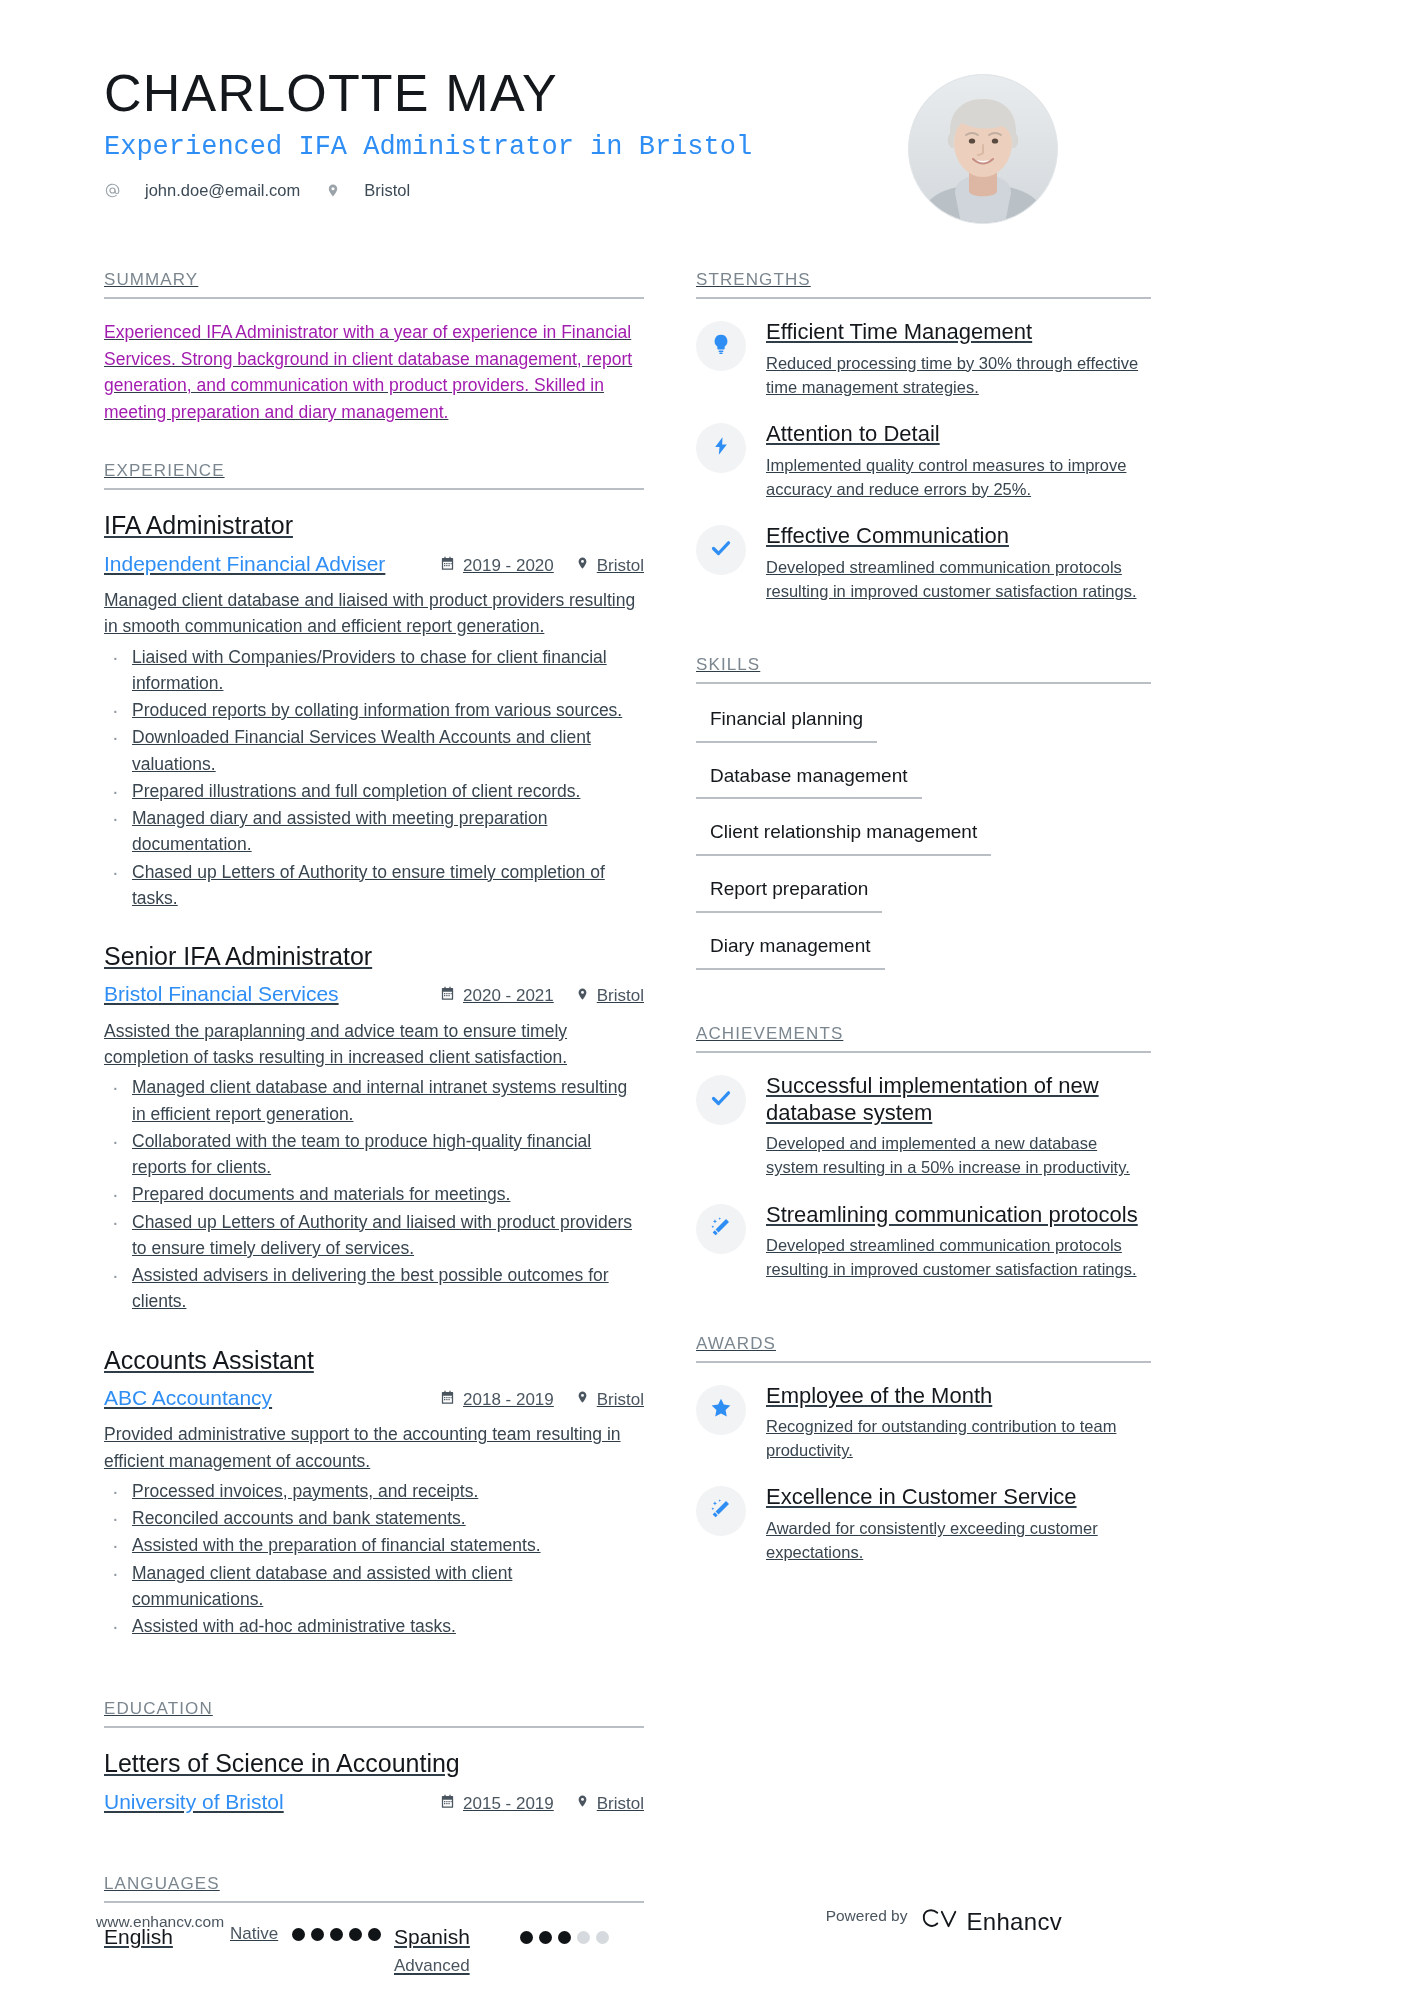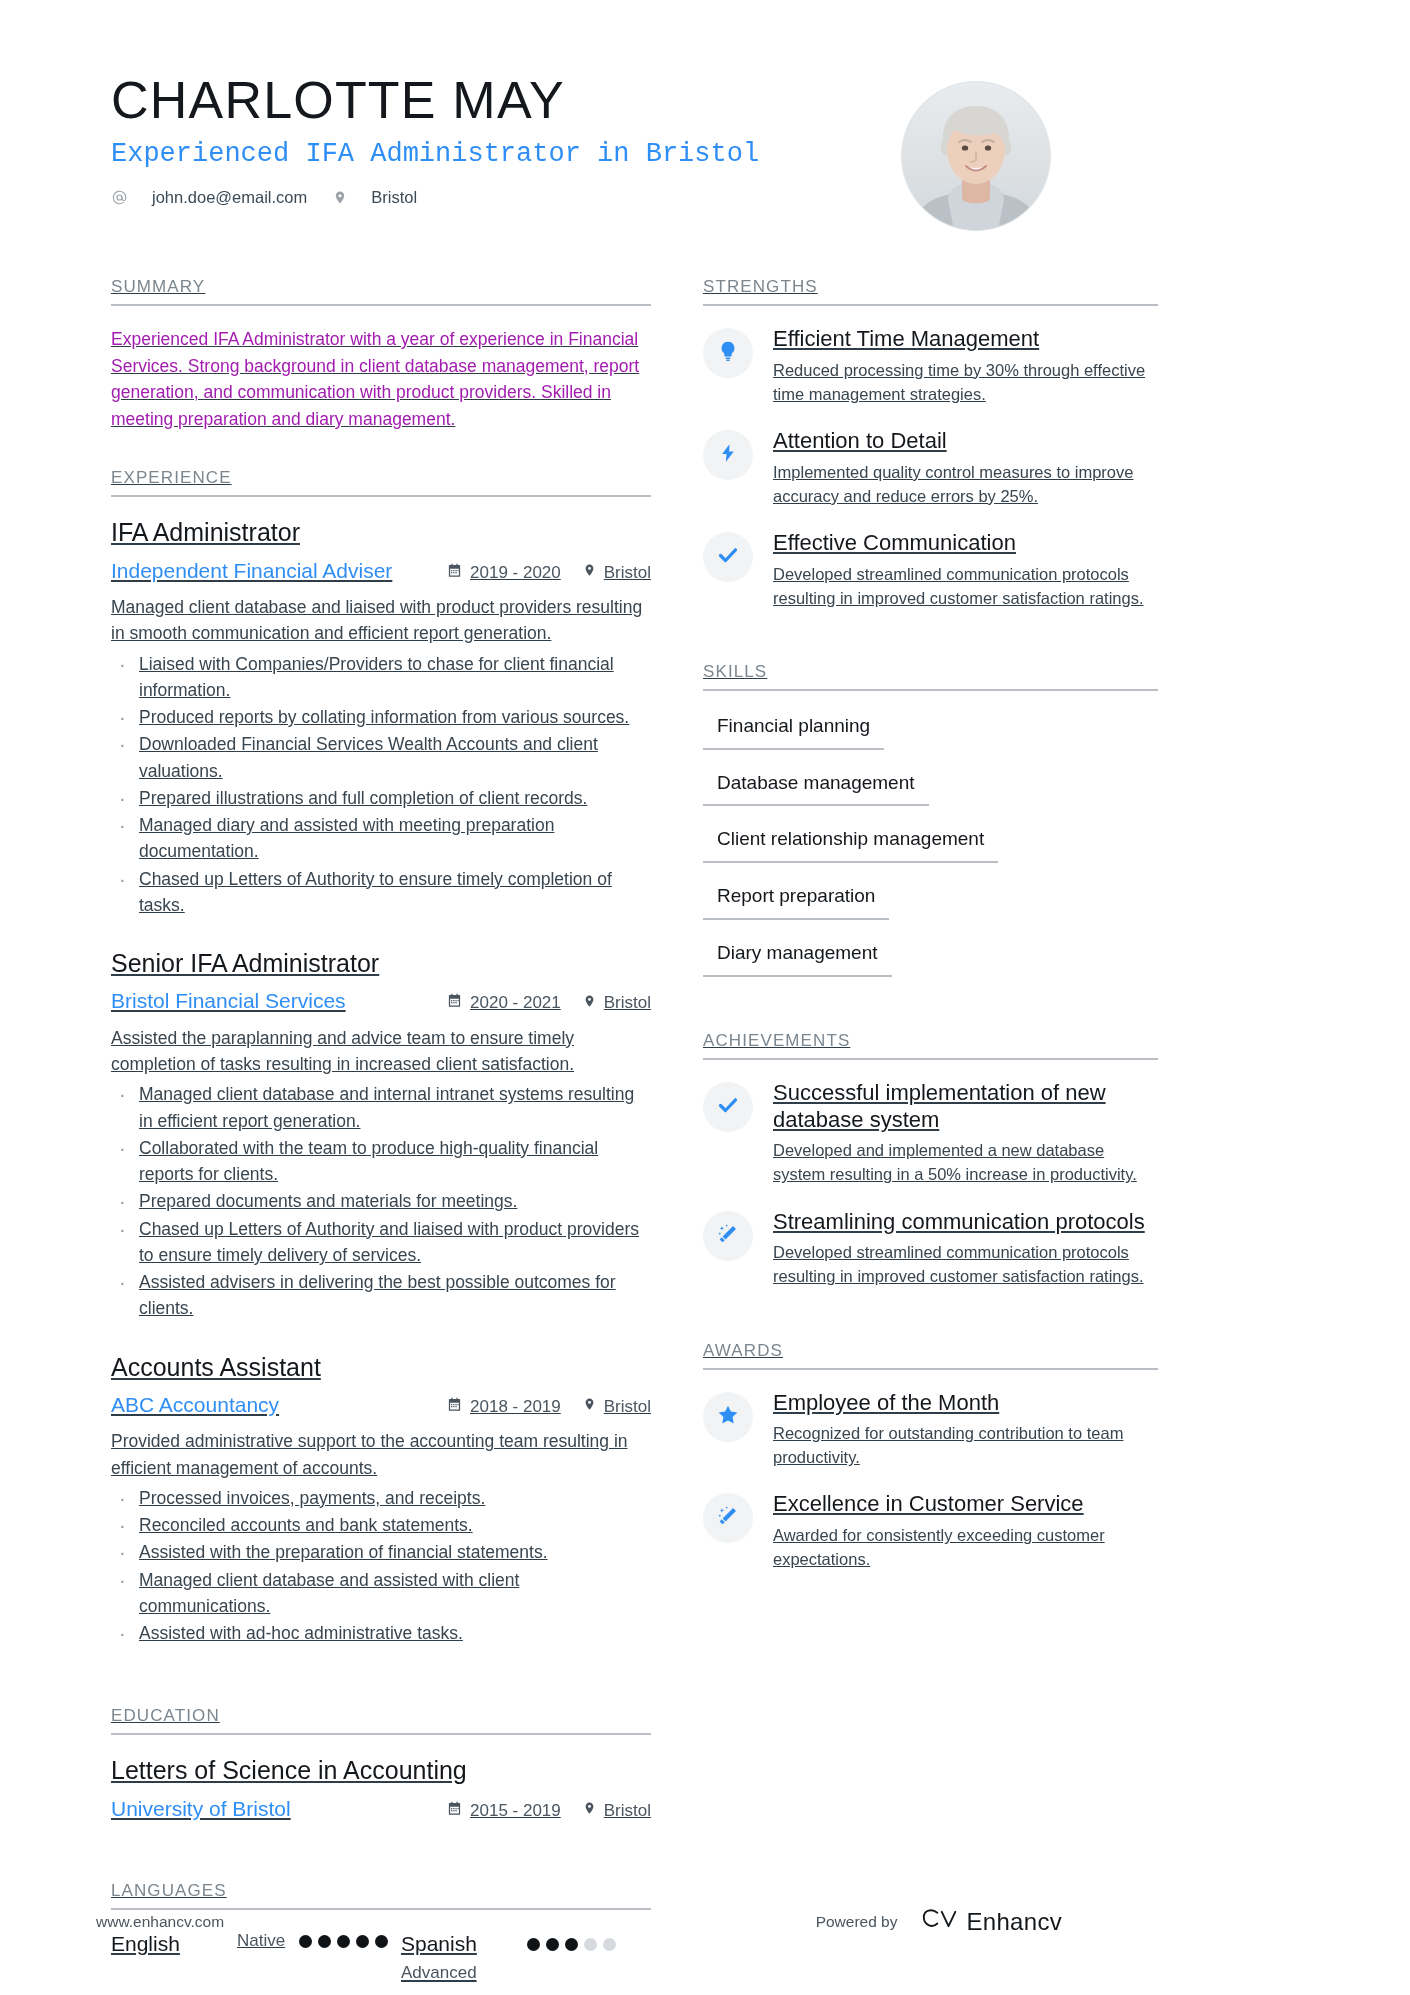--- a/index.html
+++ b/index.html
@@ -12,21 +12,21 @@
     height: 1995px;
     font-family: "Liberation Sans", sans-serif;
     color: #2e3d48;
     position: relative;
     overflow: hidden;
   }
   .page {
     position: relative;
     width: 1162px;
     height: 1995px;
-    padding: 11px;
+    padding: 4px;
     box-sizing: border-box;
     background: #fff;
   }
 
   
   .header {
     position: relative;
     padding: 62px 100px 0 100px;
     display: flex;
     justify-content: space-between;
@@ -260,22 +260,21 @@
     right: 100px;
     bottom: 58px;
     display: flex;
     align-items: center;
     justify-content: space-between;
     font-size: 15.5px;
     color: #4a555f;
   }
   .powered {
     display: flex;
-    align-items: center;
-    gap: 24px;
+    gap: 14px;
   }
   .brand {
     display: flex;
     align-items: center;
     gap: 9px;
     font-size: 24px;
     color: #14181c;
     letter-spacing: 0.3px;
   }
 </style>

